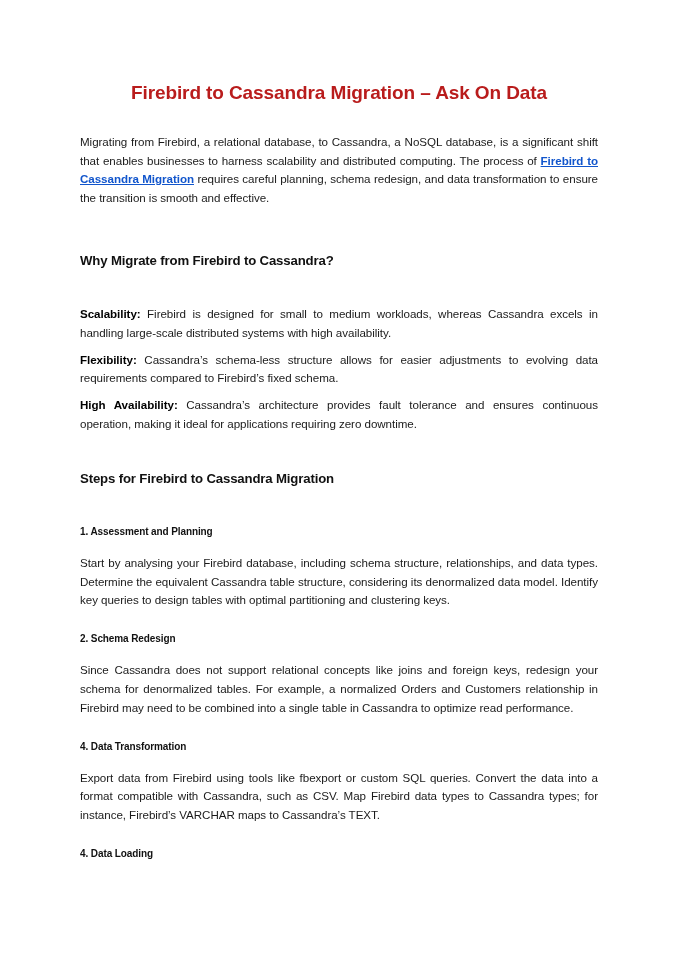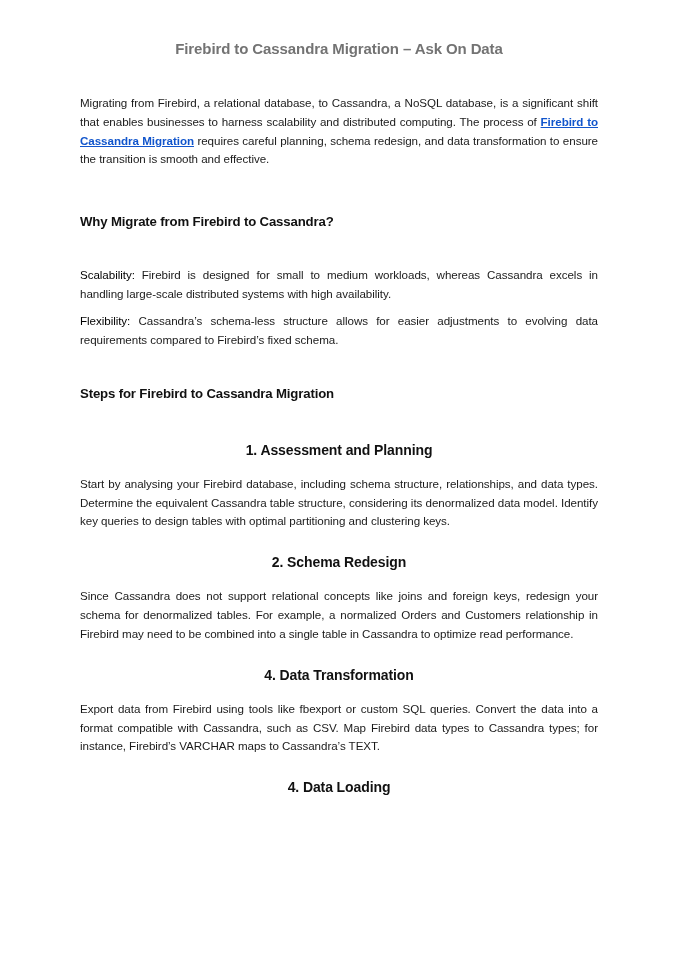--- a/index.html
+++ b/index.html
@@ -24,44 +24,44 @@
   }
   .content {
     position: absolute;
     left: 80px;
     top: 0;
     width: 518px;
   }
 
   
   .doc-title {
-    font-size: 15px;
+    font-size: 19px;
     font-weight: bold;
     text-align: center;
     letter-spacing: -0.1px;
-    color: #737373;
+    color: #b91c1c;
     margin: 0;
-    padding-top: 40px;
+    padding-top: 82px;
     line-height: 1.2;
   }
 
   
   .para {
     font-size: 11.6px;
     line-height: 1.62;
     text-align: justify;
     color: #1a1a1a;
     margin: 0;
     letter-spacing: -0.05px;
   }
   .para.intro {
-    margin-top: 36px;
+    margin-top: 28px;
   }
   .lead {
-    font-weight: normal;
+    font-weight: bold;
     color: #000000;
   }
   a.doclink {
     color: #1155CC;
     text-decoration: underline;
     font-weight: bold;
     cursor: pointer;
   }
 
   
@@ -76,27 +76,26 @@
   .section-heading.h-why   { margin-top: 44px; }
   .section-heading.h-steps { margin-top: 36px; }
 
   
   .feature { margin-top: 0; }
   .feature.first { margin-top: 36px; }
   .feature.next  { margin-top: 8px; }
 
   
   .step-heading {
-    font-size: 14px;
+    font-size: 10px;
     font-weight: bold;
     color: #111111;
     margin: 0;
     letter-spacing: -0.1px;
     line-height: 1.3;
-    text-align: center;
   }
   .step-heading.first { margin-top: 38px; }
   .step-heading.more  { margin-top: 22px; }
   .step-body { margin-top: 16px; }
 </style>
 </head>
 <body>
 
 <div class="page">
   <div class="content">
@@ -104,20 +103,21 @@
     <h1 class="doc-title">Firebird to Cassandra Migration – Ask On Data</h1>
 
     <p class="para intro"><span>Migrating from Firebird, a relational database, to Cassandra, a NoSQL database,  is a significant shift that enables businesses to harness scalability and distributed computing. The process of </span><a class="doclink">Firebird to Cassandra Migration</a><span> requires careful planning, schema redesign, and data transformation to ensure the transition is smooth and effective.</span></p>
 
     <h2 class="section-heading h-why">Why Migrate from Firebird to Cassandra?</h2>
 
     <p class="para feature first"><span class="lead">Scalability:</span><span> Firebird is designed for small to medium workloads, whereas Cassandra excels in handling large-scale distributed systems with high availability.</span></p>
 
     <p class="para feature next"><span class="lead">Flexibility:</span><span> Cassandra’s schema-less structure allows for easier adjustments to evolving data requirements compared to Firebird’s fixed schema.</span></p>
 
+    <p class="para feature next"><span class="lead">High Availability:</span><span> Cassandra’s architecture provides fault tolerance and ensures continuous operation, making it ideal for applications requiring zero downtime.</span></p>
 
     <h2 class="section-heading h-steps">Steps for Firebird to Cassandra Migration</h2>
 
     <h3 class="step-heading first">1. Assessment and Planning</h3>
     <p class="para step-body">Start by analysing your Firebird database, including schema structure, relationships, and data types. Determine the equivalent Cassandra table structure, considering its denormalized data model. Identify key queries to design tables with optimal partitioning and clustering keys.</p>
 
     <h3 class="step-heading more">2. Schema Redesign</h3>
     <p class="para step-body">Since Cassandra does not support relational concepts like joins and foreign keys, redesign your schema for denormalized tables. For example, a normalized Orders and Customers relationship in Firebird may need to be combined into a single table in Cassandra to optimize read performance.</p>
 
     <h3 class="step-heading more">4. Data Transformation</h3>

